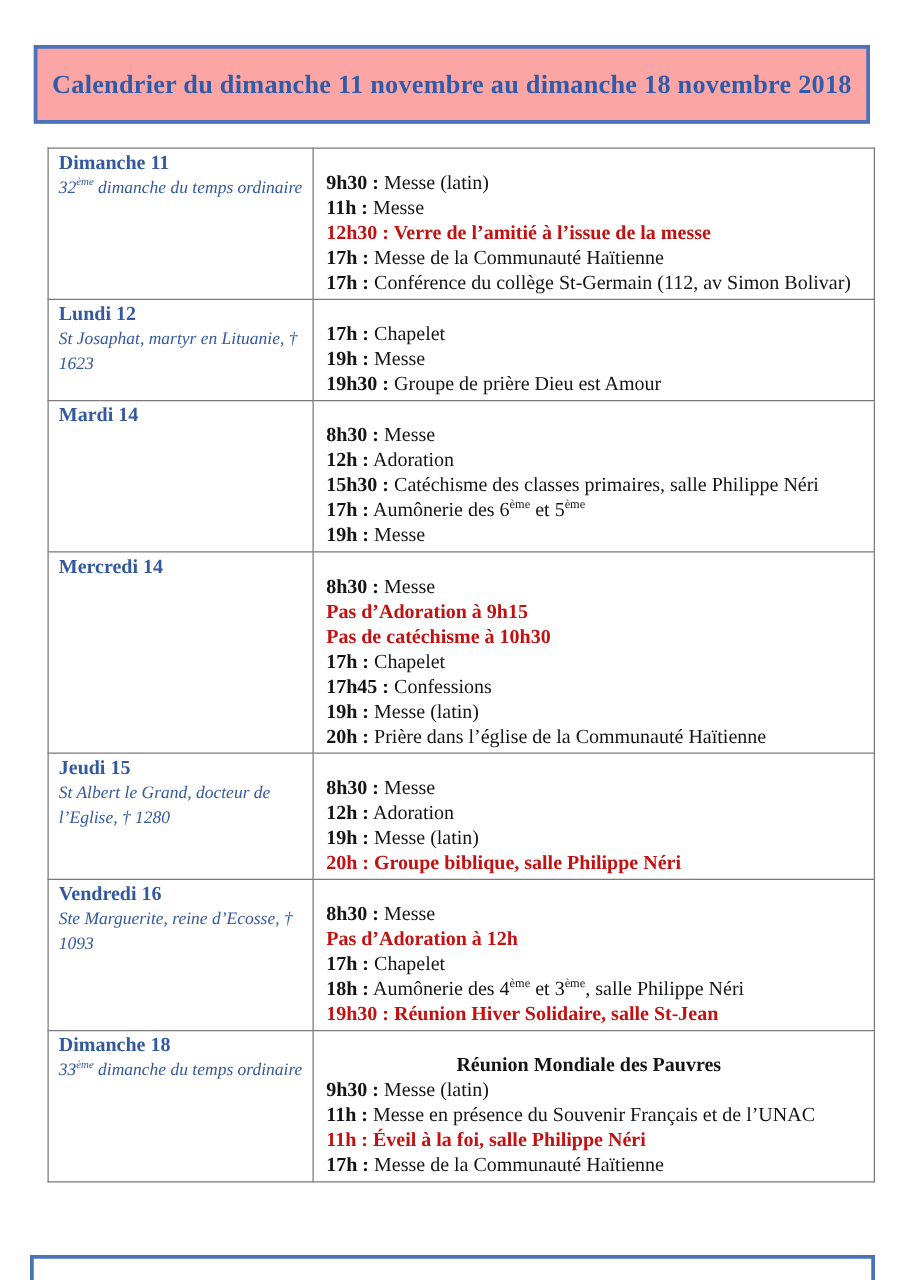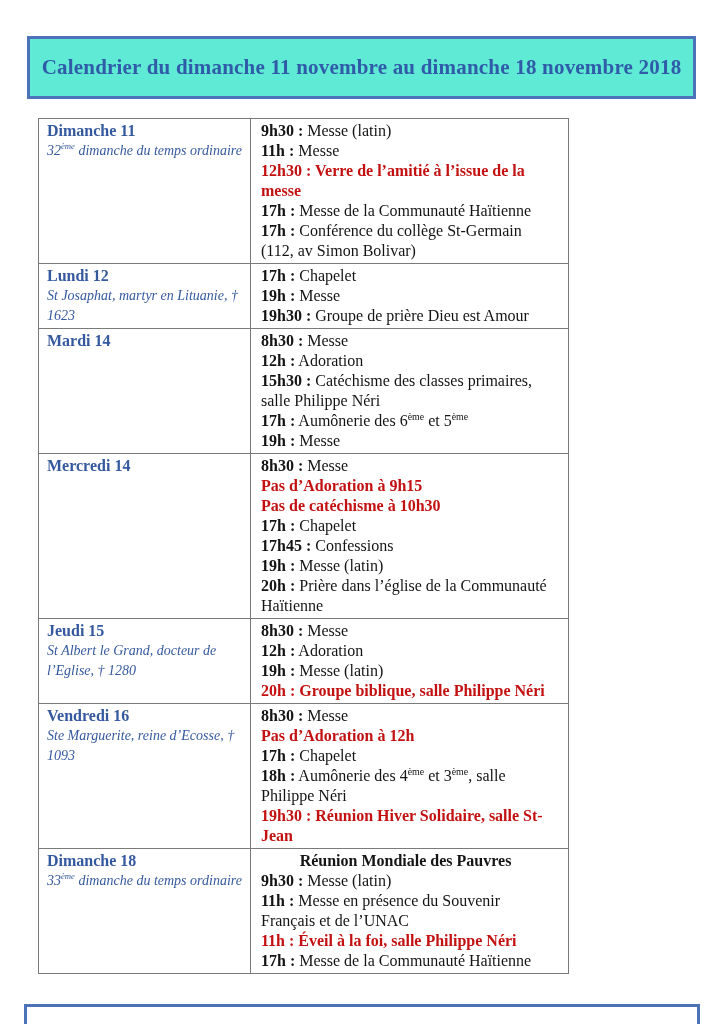--- a/index.html
+++ b/index.html
@@ -11,47 +11,47 @@
     font-family: "Liberation Serif", serif;
     overflow: hidden;
   }
   .title-box {
     position: absolute;
     left: 27px; top: 36px;
     width: 669px; height: 63px;
     border: 3px solid #4c73ba;
     box-sizing: border-box;
     display: flex; align-items: center; justify-content: center;
-    background: #5eead4;
+    background: #fca5a5;
   }
   .title-text {
     font-size: 21px;
     font-weight: bold;
     color: #2f5ba9;
     letter-spacing: 0.2px;
     white-space: nowrap;
   }
   table.calendar {
     position: absolute;
     left: 38px; top: 118px;
-    width: 531px;
+    width: 662px;
     border-collapse: collapse;
     table-layout: fixed;
   }
   table.calendar td {
     border: 1px solid #7a7a7a;
     vertical-align: top;
   }
   td.day-cell {
     width: 212px;
     padding: 2px 6px 2px 8px;
     box-sizing: border-box;
   }
   td.events-cell {
-    padding: 2px 18px 2px 10px;
+    padding: 18px 18px 2px 10px;
   }
   .day-name {
     font-weight: bold;
     font-size: 16px;
     line-height: 20px;
     color: #35599e;
   }
   .day-feast {
     font-style: italic;
     font-size: 14px;

